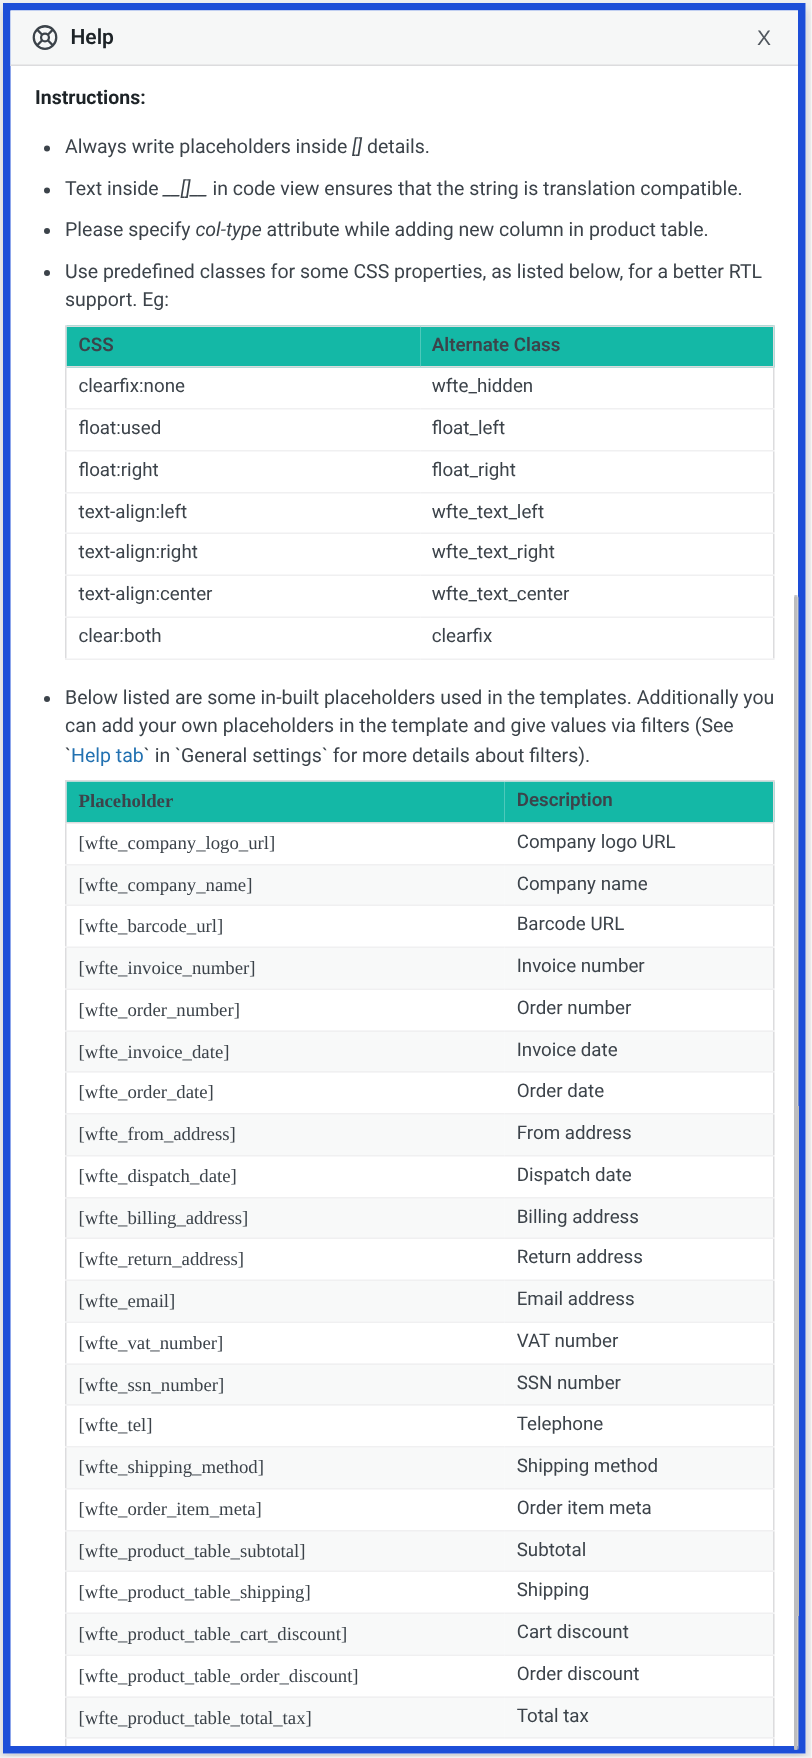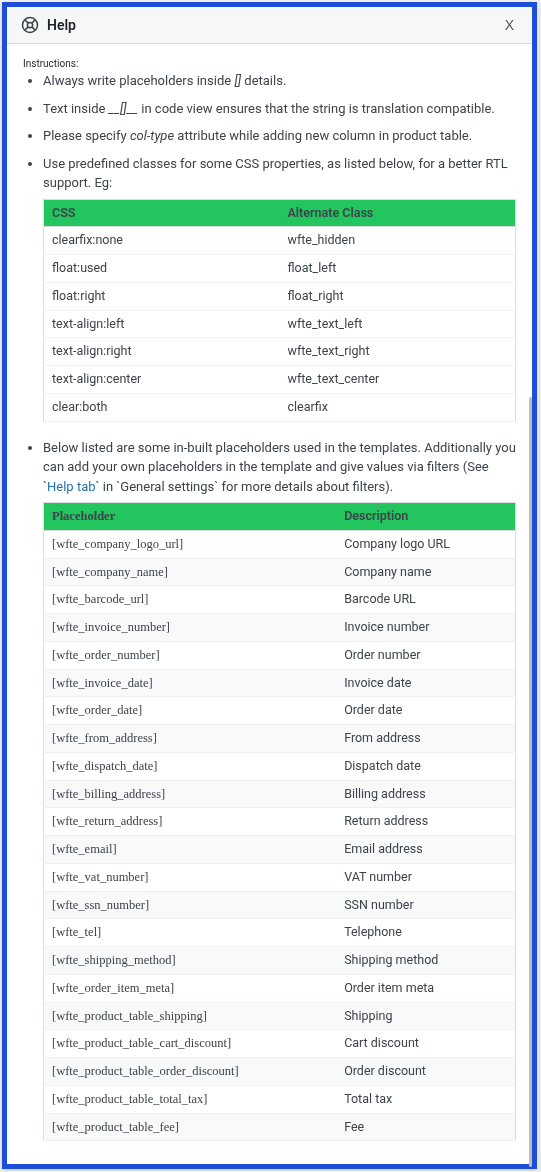--- a/index.html
+++ b/index.html
@@ -49,23 +49,23 @@
   padding: 2px 4px;
   background: none;
   border: none;
 }
 .modal-body {
   padding: 14px 16px 20px 16px;
   overflow-y: auto;
   height: 1120px;
 }
 .instructions-label {
-  font-weight: 400;
-  font-size: 10px;
-  margin-bottom: 2px;
+  font-weight: 700;
+  font-size: 13px;
+  margin-bottom: 16px;
 }
 ul.instructions {
   list-style: disc;
   padding-left: 20px;
 }
 ul.instructions > li {
   margin-bottom: 8px;
   line-height: 1.5;
   color: #3c434a;
 }
@@ -83,21 +83,21 @@
 }
 table.css-table th, table.css-table td,
 table.ph-table th, table.ph-table td {
   text-align: left;
   padding: 4px 8px;
   font-size: 12.5px;
   border-bottom: 1px solid #f0f0f1;
 }
 table.css-table th, table.ph-table th {
   font-weight: 600;
-  background: #22c55e;
+  background: #14b8a6;
   border-bottom: 1px solid #dcdcde;
 }
 table.css-table td, table.ph-table td {
   color: #3c434a;
 }
 table.css-table { margin-bottom: 16px; }
 table.ph-table tbody tr:nth-child(even) td { background: #f8f9f9; }
 table.css-table th:first-child, table.css-table td:first-child { width: 50%; }
 table.ph-table th:first-child, table.ph-table td:first-child { width: 62%; font-family: Liberation Serif, serif; }
 
@@ -264,20 +264,24 @@
                 </tr>
                 <tr>
                   <td>[wfte_shipping_method]</td>
                   <td>Shipping method</td>
                 </tr>
                 <tr>
                   <td>[wfte_order_item_meta]</td>
                   <td>Order item meta</td>
                 </tr>
                 <tr>
+                  <td>[wfte_product_table_subtotal]</td>
+                  <td>Subtotal</td>
+                </tr>
+                <tr>
                   <td>[wfte_product_table_shipping]</td>
                   <td>Shipping</td>
                 </tr>
                 <tr>
                   <td>[wfte_product_table_cart_discount]</td>
                   <td>Cart discount</td>
                 </tr>
                 <tr>
                   <td>[wfte_product_table_order_discount]</td>
                   <td>Order discount</td>

